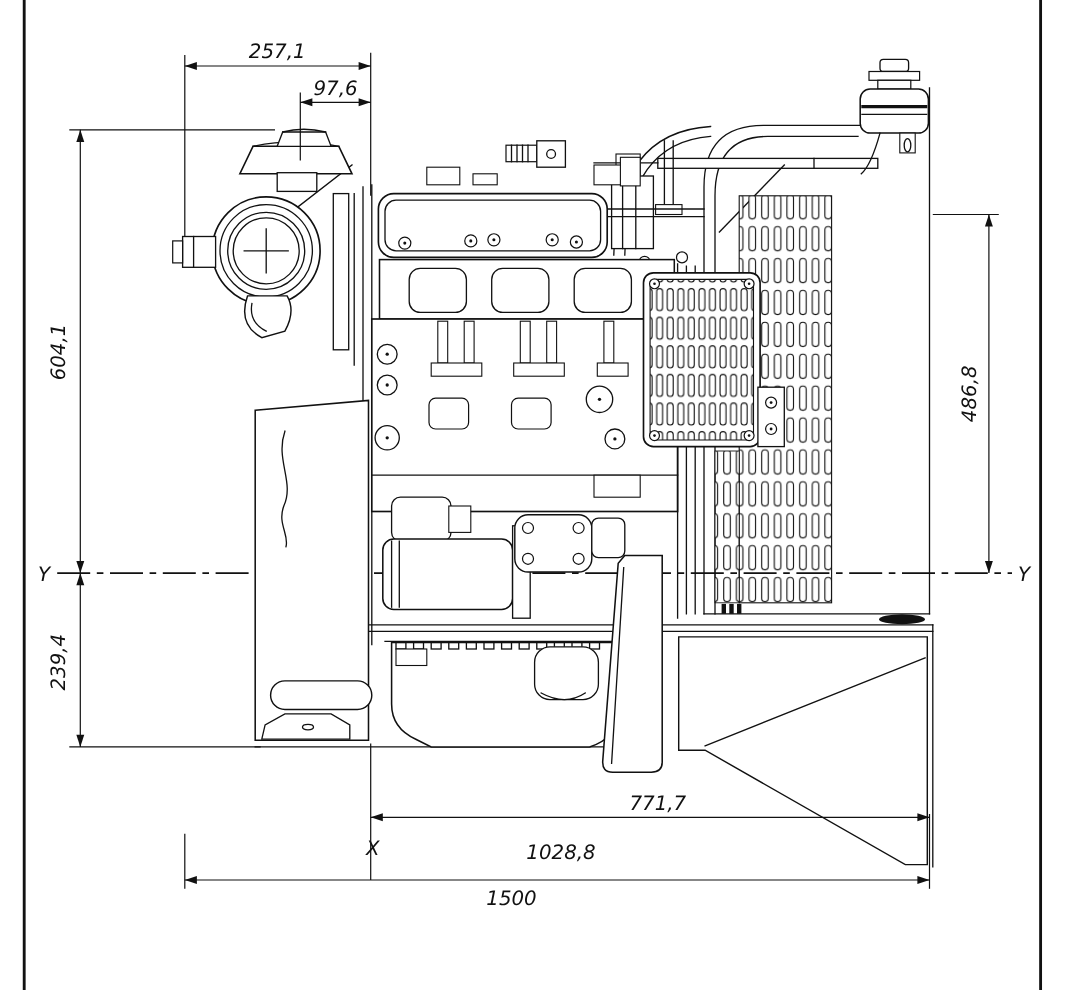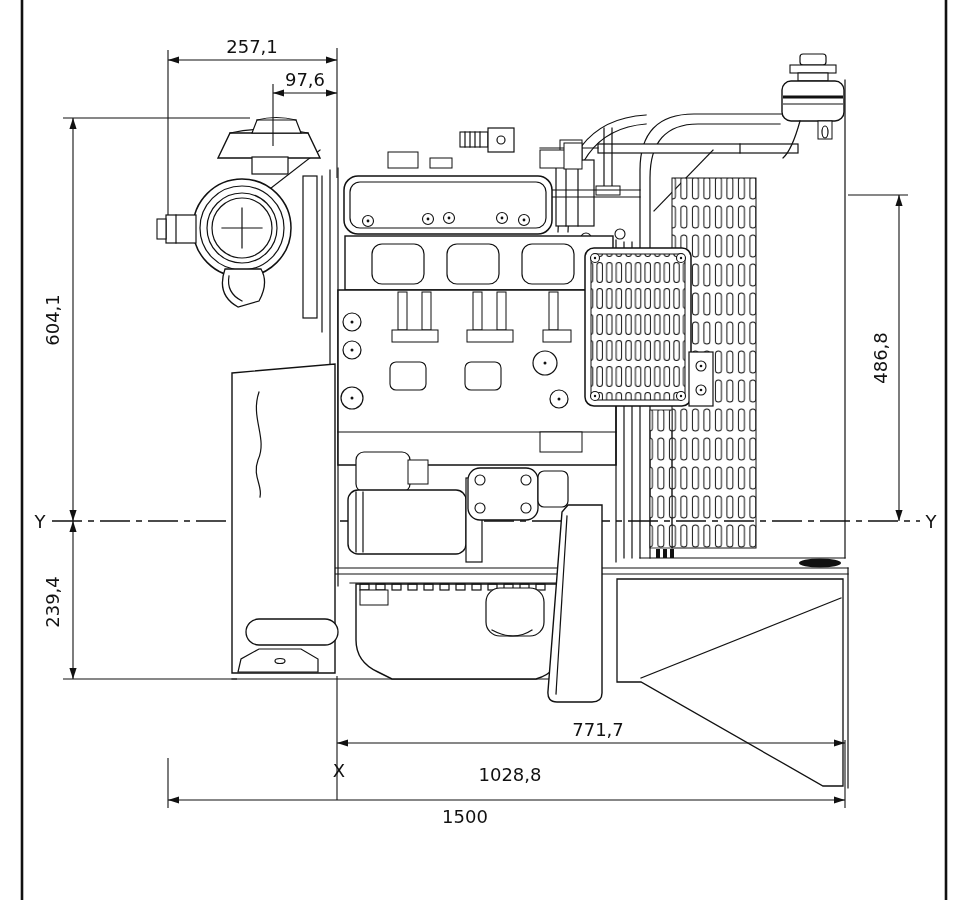--- a/index.html
+++ b/index.html
@@ -1,17 +1,17 @@
 <!DOCTYPE html>
 <html><head>
 <meta charset="utf-8">
 <style>
   html,body{margin:0;padding:0;background:#fff;}
   .sheet{position:relative;width:980px;height:900px;background:#fff;overflow:hidden;
-         font-family:"DejaVu Sans",sans-serif;}
+         font-family:"DejaVu Sans",sans-serif;font-style:italic;}
   svg{position:absolute;left:0;top:0;}
   svg text{font-family:"DejaVu Sans",sans-serif;fill:#111;}
   .ln{stroke:#111;fill:none;stroke-width:1.2;stroke-linecap:square;}
   .fw{stroke:#111;fill:#fff;}
   .blk{fill:#111;stroke:none;}
   .dim{stroke:#111;fill:none;stroke-width:1.1;}
   .dtxt{font-size:18px;}
   .atxt{font-size:18px;}
 </style>
 </head>

